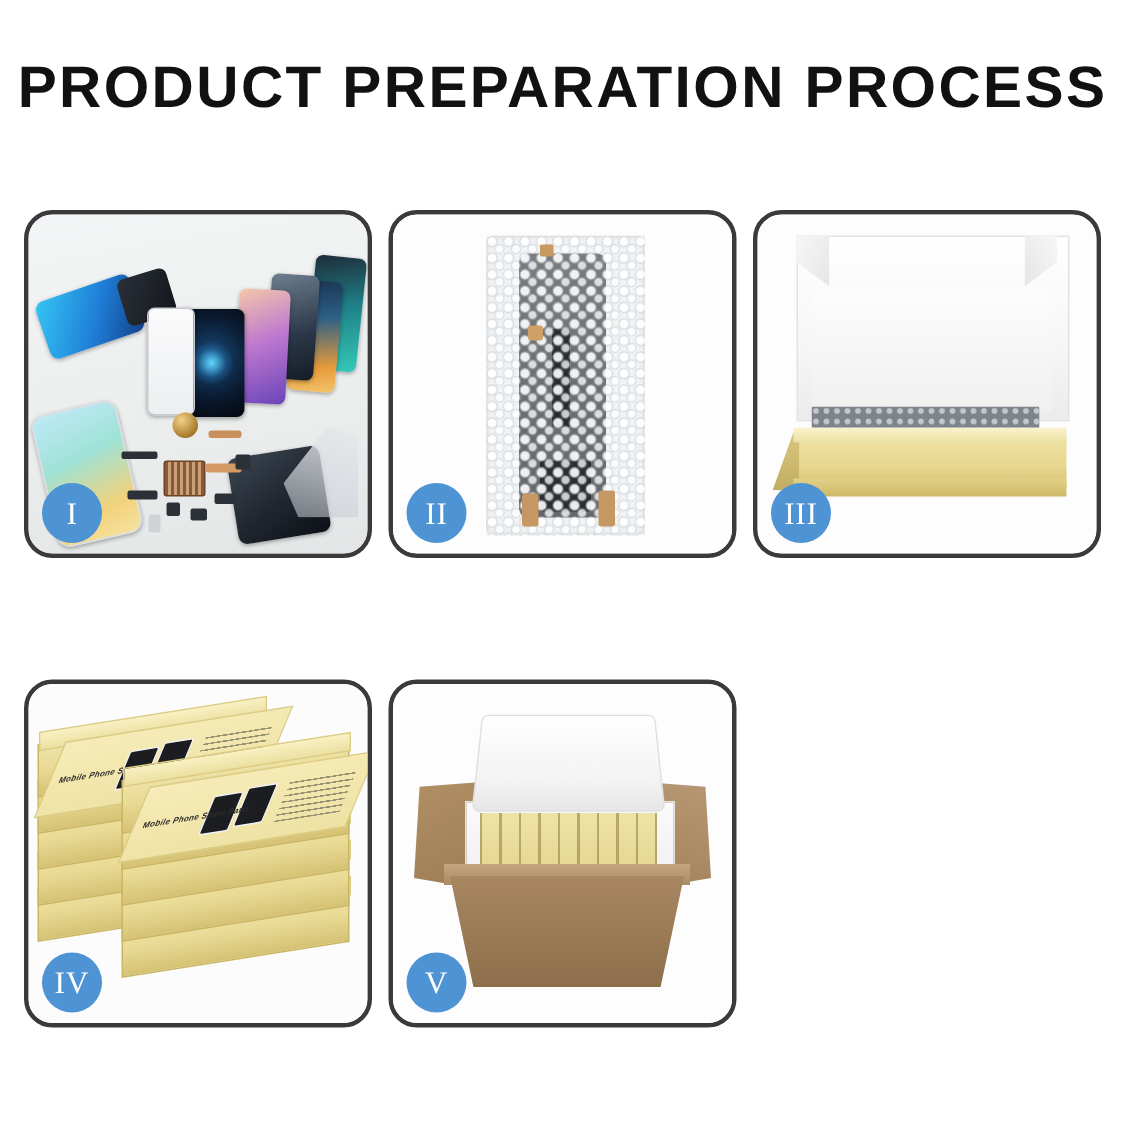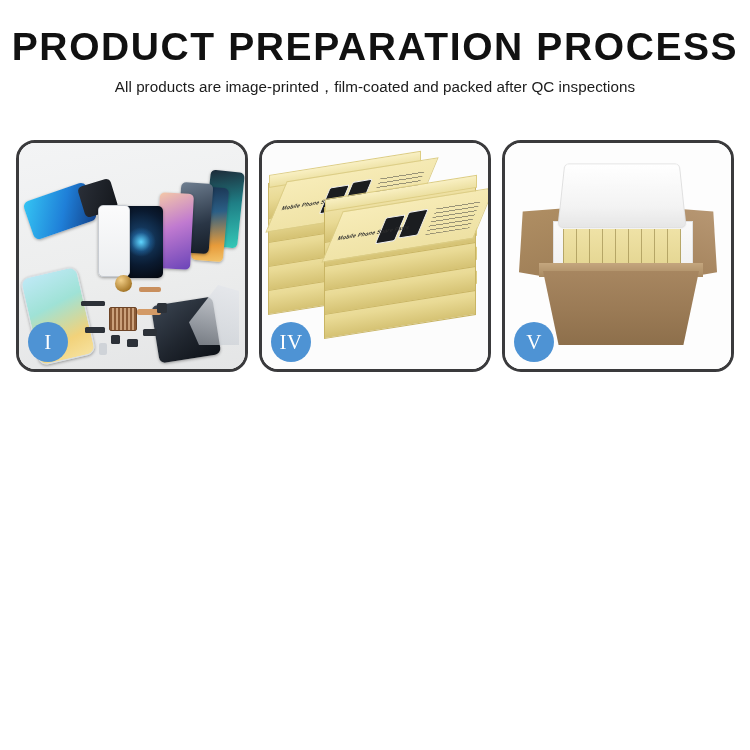--- a/index.html
+++ b/index.html
@@ -13,21 +13,21 @@
     height: 750px;
     background: #ffffff;
     font-family: "Liberation Sans", sans-serif;
     overflow: hidden;
   }
 
   
   .header {
     position: absolute;
     left: 0;
-    top: 26px;
+    top: 38px;
     width: 750px;
     text-align: center;
   }
   .title {
     font-family: "Liberation Sans", sans-serif;
     font-size: 39px;
     font-weight: 700;
     letter-spacing: 1.6px;
     color: #111111;
     line-height: 1.08;
@@ -374,21 +374,20 @@
     background: rgba(150,124,88,.75);
   }
 </style>
 </head>
 <body>
 
 <div id="page">
 
   <div class="header">
     <div class="title">PRODUCT PREPARATION PROCESS</div>
-    <div class="subtitle">All products are image-printed，film-coated and packed after QC inspections</div>
   </div>
 
   <div class="grid">
 
     <div class="panel">
       <div class="panel-stage p1">
         <div class="scr s-blue"></div>
         <div class="scr s-teal"></div>
         <div class="scr s-orange"></div>
         <div class="scr s-navy"></div>
@@ -408,21 +407,48 @@
           <div class="bit" style="left:46px;top:56px;width:11px;height:8px;"></div>
           <div class="bit" style="left:18px;top:60px;width:8px;height:12px;border-radius:2px;background:#cfd3d8;"></div>
           <div class="bit" style="left:62px;top:46px;width:14px;height:7px;"></div>
           <div class="bit" style="left:76px;top:20px;width:10px;height:10px;"></div>
         </div>
         <div class="tweez"></div>
       </div>
       <div class="badge">I</div>
     </div>
 
-
+    <div class="panel">
+      <div class="panel-stage p2">
+        <div class="bubblebag">
+          <div class="innerscreen"></div>
+          <div class="innerflexA"></div>
+          <div class="innerflexB"></div>
+          <div class="bubbletex"></div>
+          <div class="tapeA"></div>
+          <div class="tapeB"></div>
+          <div class="tapeC"></div>
+          <div class="tapeD"></div>
+        </div>
+      </div>
+      <div class="badge">II</div>
+    </div>
+
+    <div class="panel">
+      <div class="panel-stage p3">
+        <div class="lid3"></div>
+        <div class="lid3flapL"></div>
+        <div class="lid3flapR"></div>
+        <div class="foam3"></div>
+        <div class="bubinner3"></div>
+        <div class="boxbase3"></div>
+        <div class="boxfront3"></div>
+      </div>
+      <div class="badge">III</div>
+    </div>
 
     <div class="panel">
       <div class="panel-stage p4">
         <div class="stack">
           <div class="kbox k1">
               <div class="lidtop"></div>
             </div>
           <div class="kbox k2">
               <div class="lidtop"></div>
             </div>

